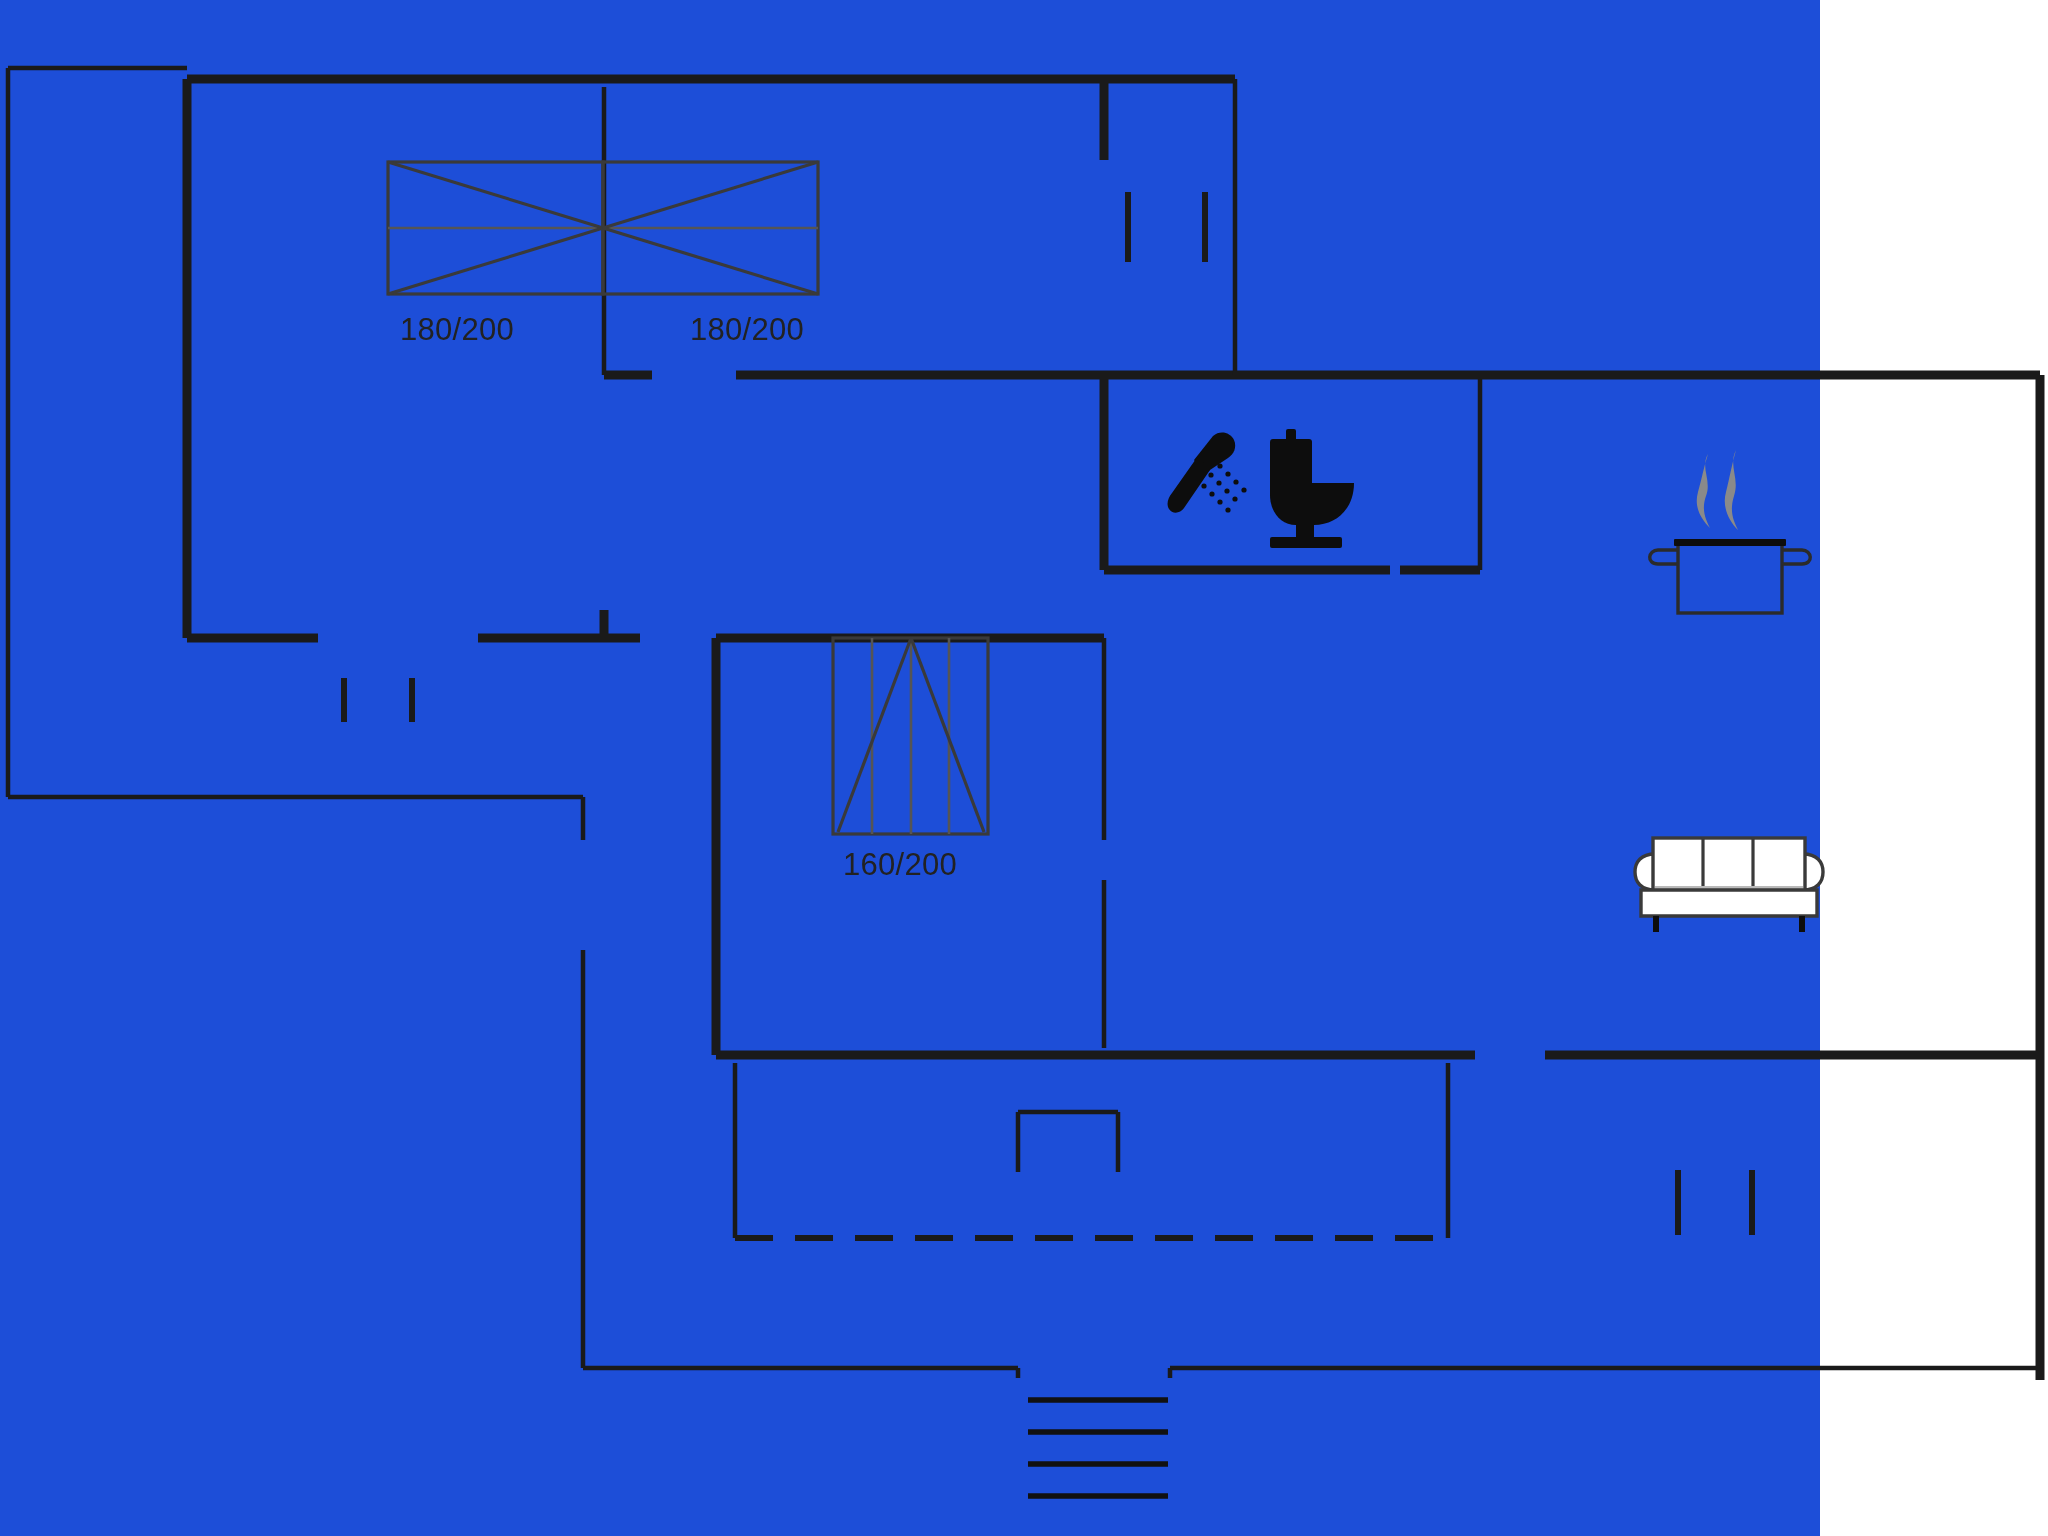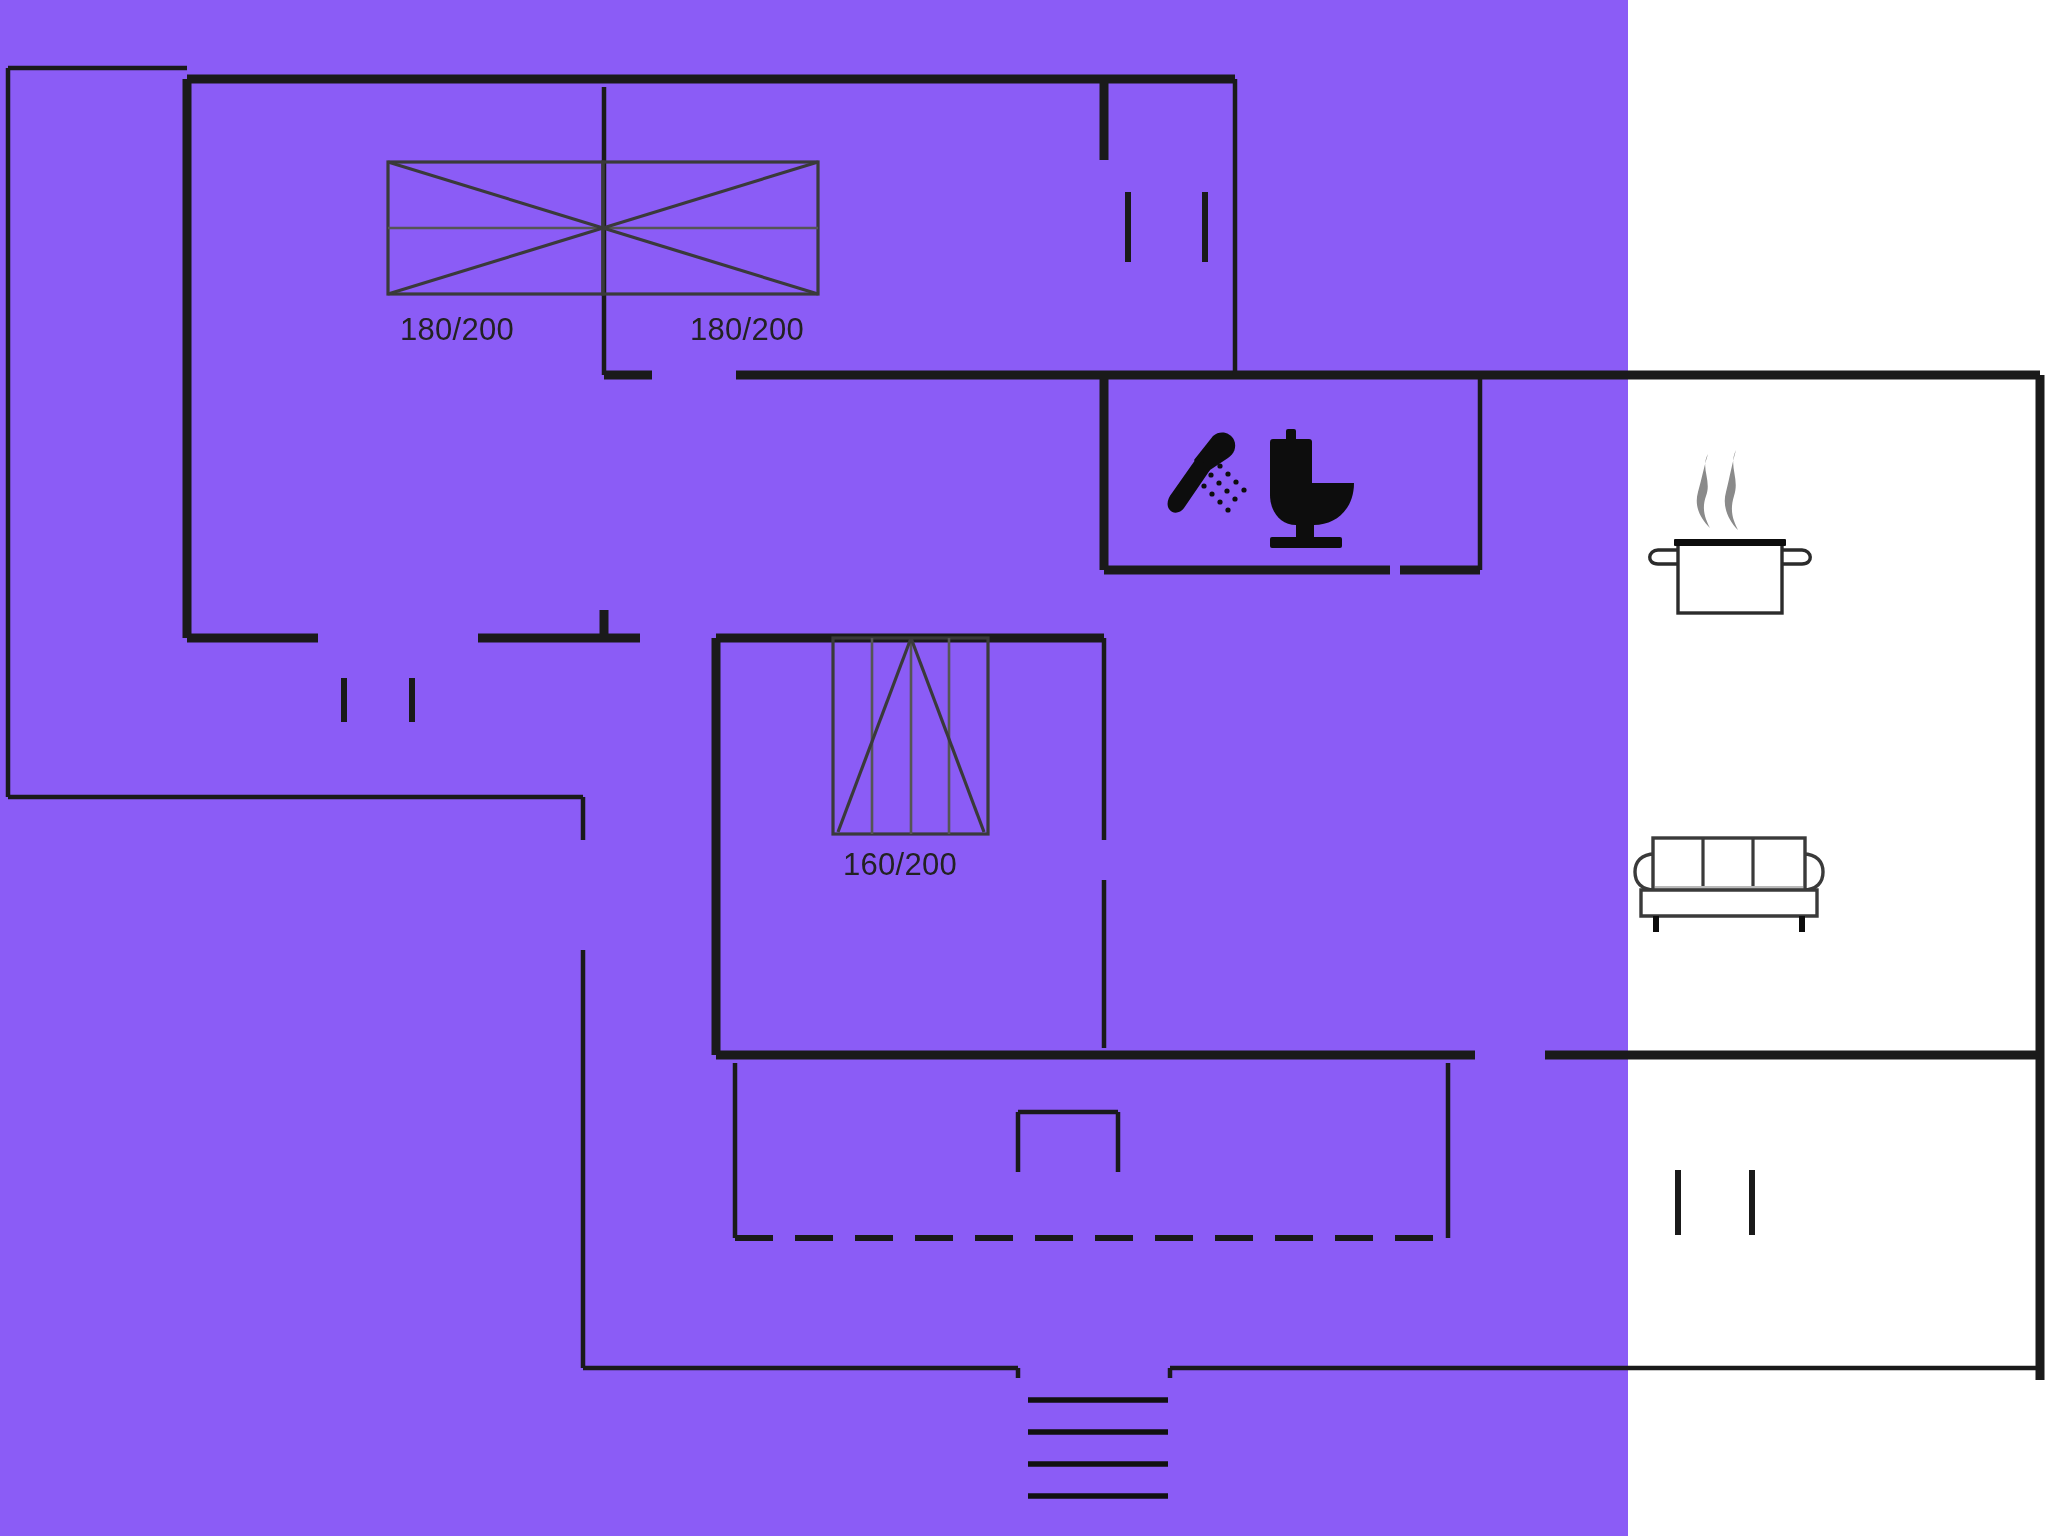--- a/index.html
+++ b/index.html
@@ -8,23 +8,23 @@
     background: #ffffff;
   }
   body {
     width: 2048px;
     height: 1536px;
     font-family: "Liberation Sans", sans-serif;
     overflow: hidden;
   }
   #floorplan-root {
     position: relative;
-    width: 1628px;
+    width: 1820px;
     height: 1536px;
-    background: #8b5cf6;
+    background: #1d4ed8;
   }
   svg#plan-svg {
     display: block;
     width: 2048px;
     height: 1536px;
   }
   .wall-thick {
     stroke: #1a1a1a;
     stroke-width: 9;
     fill: none;

